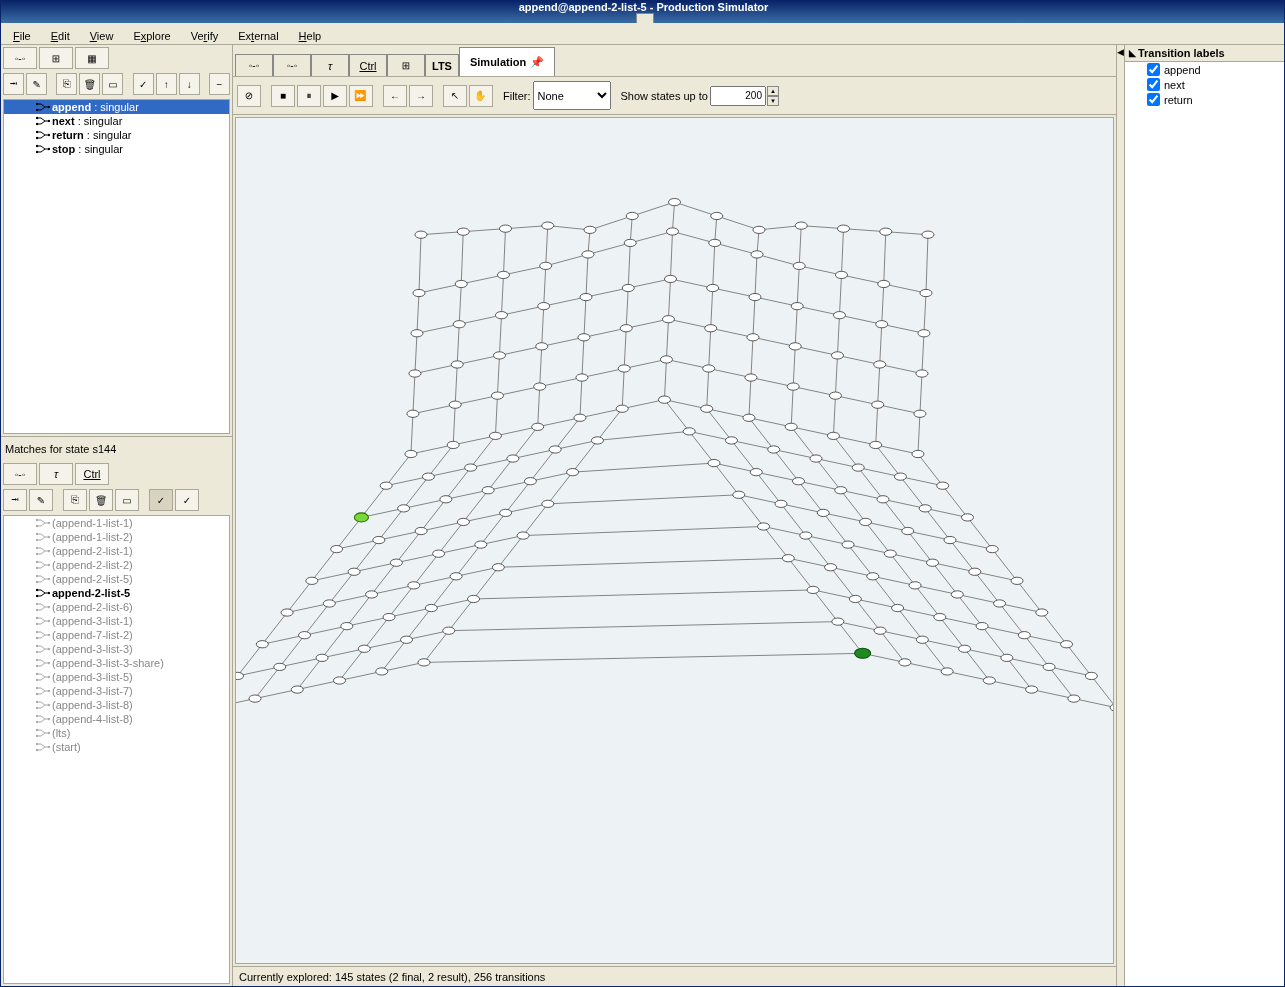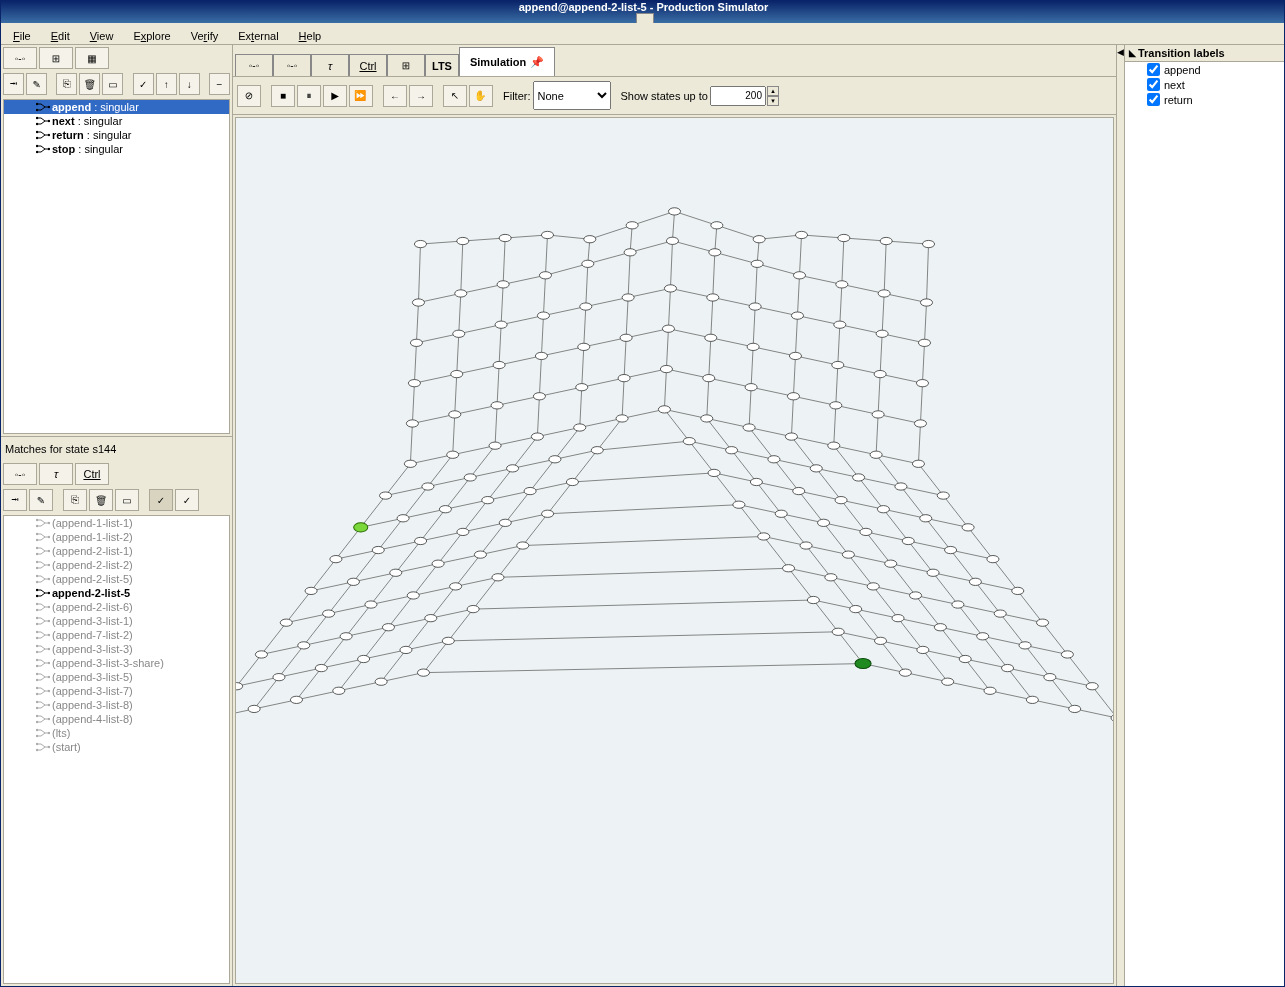--- a/index.html
+++ b/index.html
@@ -906,20 +906,23 @@
           <ellipse cx="664.0116721042107" cy="541.1634411541511" rx="6" ry="3.6" fill="#fff" stroke="#333" stroke-width="0.8"></ellipse>
           <ellipse cx="706.0116721042107" cy="550.1634411541511" rx="6" ry="3.6" fill="#fff" stroke="#333" stroke-width="0.8"></ellipse>
           <ellipse cx="748.0116721042107" cy="559.1634411541511" rx="6" ry="3.6" fill="#fff" stroke="#333" stroke-width="0.8"></ellipse>
           <ellipse cx="790.0116721042107" cy="568.1634411541511" rx="6" ry="3.6" fill="#fff" stroke="#333" stroke-width="0.8"></ellipse>
           <ellipse cx="832.0116721042107" cy="577.1634411541511" rx="6" ry="3.6" fill="#fff" stroke="#333" stroke-width="0.8"></ellipse>
           <ellipse cx="874.0116721042107" cy="586.1634411541511" rx="6" ry="3.6" fill="#fff" stroke="#333" stroke-width="0.8"></ellipse>
           <ellipse cx="123.74708197394735" cy="397.0408602885378" rx="7" ry="4.5" fill="#7bd83a" stroke="#2a6b00"></ellipse>
           <ellipse cx="622.0116721042107" cy="532.1634411541511" rx="8" ry="5" fill="#1f8a1f" stroke="#0a4a0a"></ellipse>
         </svg>
     </div>
+    <div class="statusbar">
+      <span>Currently explored: 145 states (2 final, 2 result), 256 transitions</span>
+    </div>
   </div>
 
   <div class="collapse-handle">◀</div>
   <div class="right-col">
     <div class="hdr">
         <span class="tri">◣</span>
         <span>Transition labels</span>
       </div>
     <div id="right-checks">
         <div class="chk">

